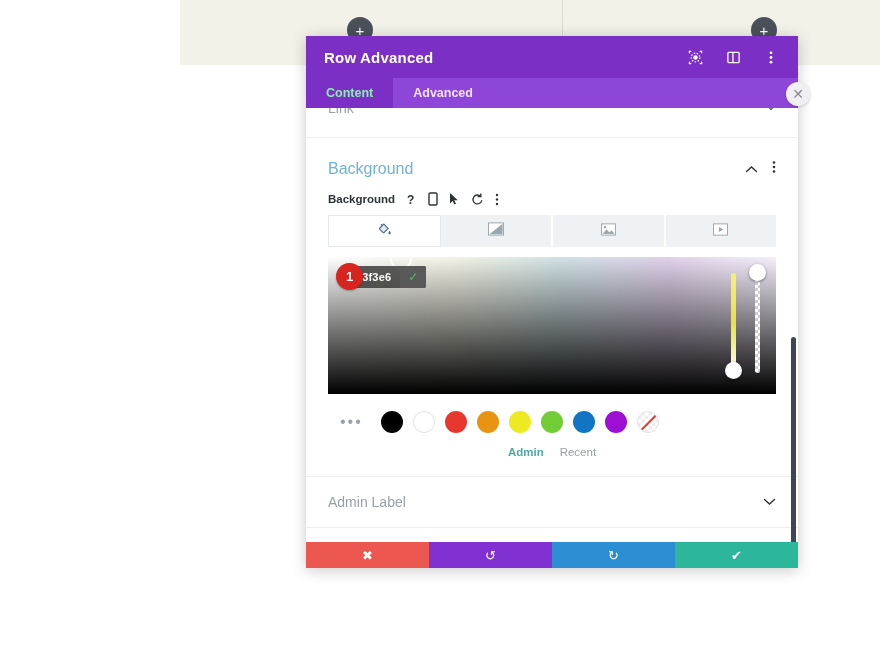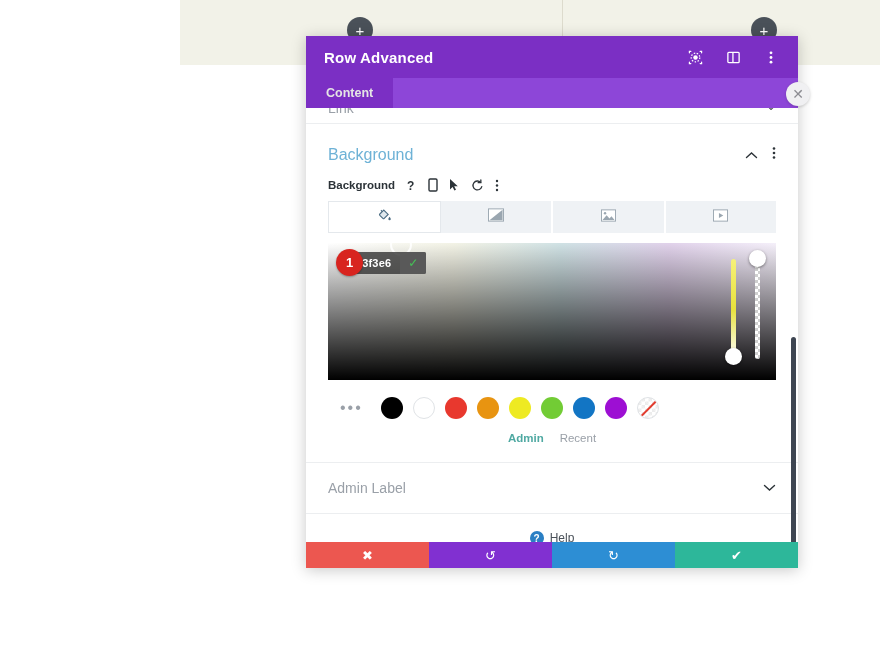--- a/index.html
+++ b/index.html
@@ -57,21 +57,21 @@
   .hdr-ico svg { display: block; }
 
   .tabs {
     height: 30px; background: #8d46d8;
     display: flex; align-items: stretch; flex: none;
   }
   .tab {
     padding: 0 20px; display: flex; align-items: center;
     color: #f0e3fb; font-size: 12.5px; font-weight: bold;
   }
-  .tab.active { background: #7b2fc4; color: #e5e5e5; }
+  .tab.active { background: #7b2fc4; color: #86efac; }
 
   .close-x {
     position: absolute; right: -12px; top: 46px;
     width: 24px; height: 24px; border-radius: 50%;
     background: #f0f0f2; color: #8c8c92;
     display: flex; align-items: center; justify-content: center;
     font-size: 14px; line-height: 1;
     box-shadow: 0 1px 3px rgba(0,0,0,.18);
     z-index: 7;
   }
@@ -79,21 +79,21 @@
   
   .modal-body {
     flex: 1; position: relative; overflow: hidden; background: #fff;
   }
   .scrollbar {
     position: absolute; right: 2px; top: 229px; width: 5px; height: 265px;
     background: #3e4652; border-radius: 3px; z-index: 6;
   }
 
   .sec-link {
-    height: 16px; border-bottom: 1px solid #eceef0;
+    height: 30px; border-bottom: 1px solid #eceef0;
     display: flex; align-items: flex-start; justify-content: space-between;
     padding: 0 22px; overflow: hidden;
   }
   .sec-link .lbl { color: #9aa0a8; font-size: 14px; margin-top: -8px; }
   .sec-link .chev { color: #4a4f55; font-size: 12px; margin-top: -9px; }
 
   .sec-bg { padding: 22px 22px 0 22px; }
   .sec-bg-head {
     display: flex; align-items: center; justify-content: space-between;
     margin-bottom: 14px;
@@ -271,20 +271,23 @@
               <circle cx="2" cy="13" r="1.5"></circle>
           </svg>
         </span>
       </div>
     </div>
 
     <div class="tabs">
       <div class="tab active">
         <span>Content</span>
       </div>
+      <div class="tab">
+        <span>Advanced</span>
+      </div>
     </div>
 
     <div class="modal-body">
 
       <div class="scrollbar"></div>
 
       <div class="sec-link">
         <span class="lbl">Link</span>
         <span class="chev">⌄</span>
       </div>

